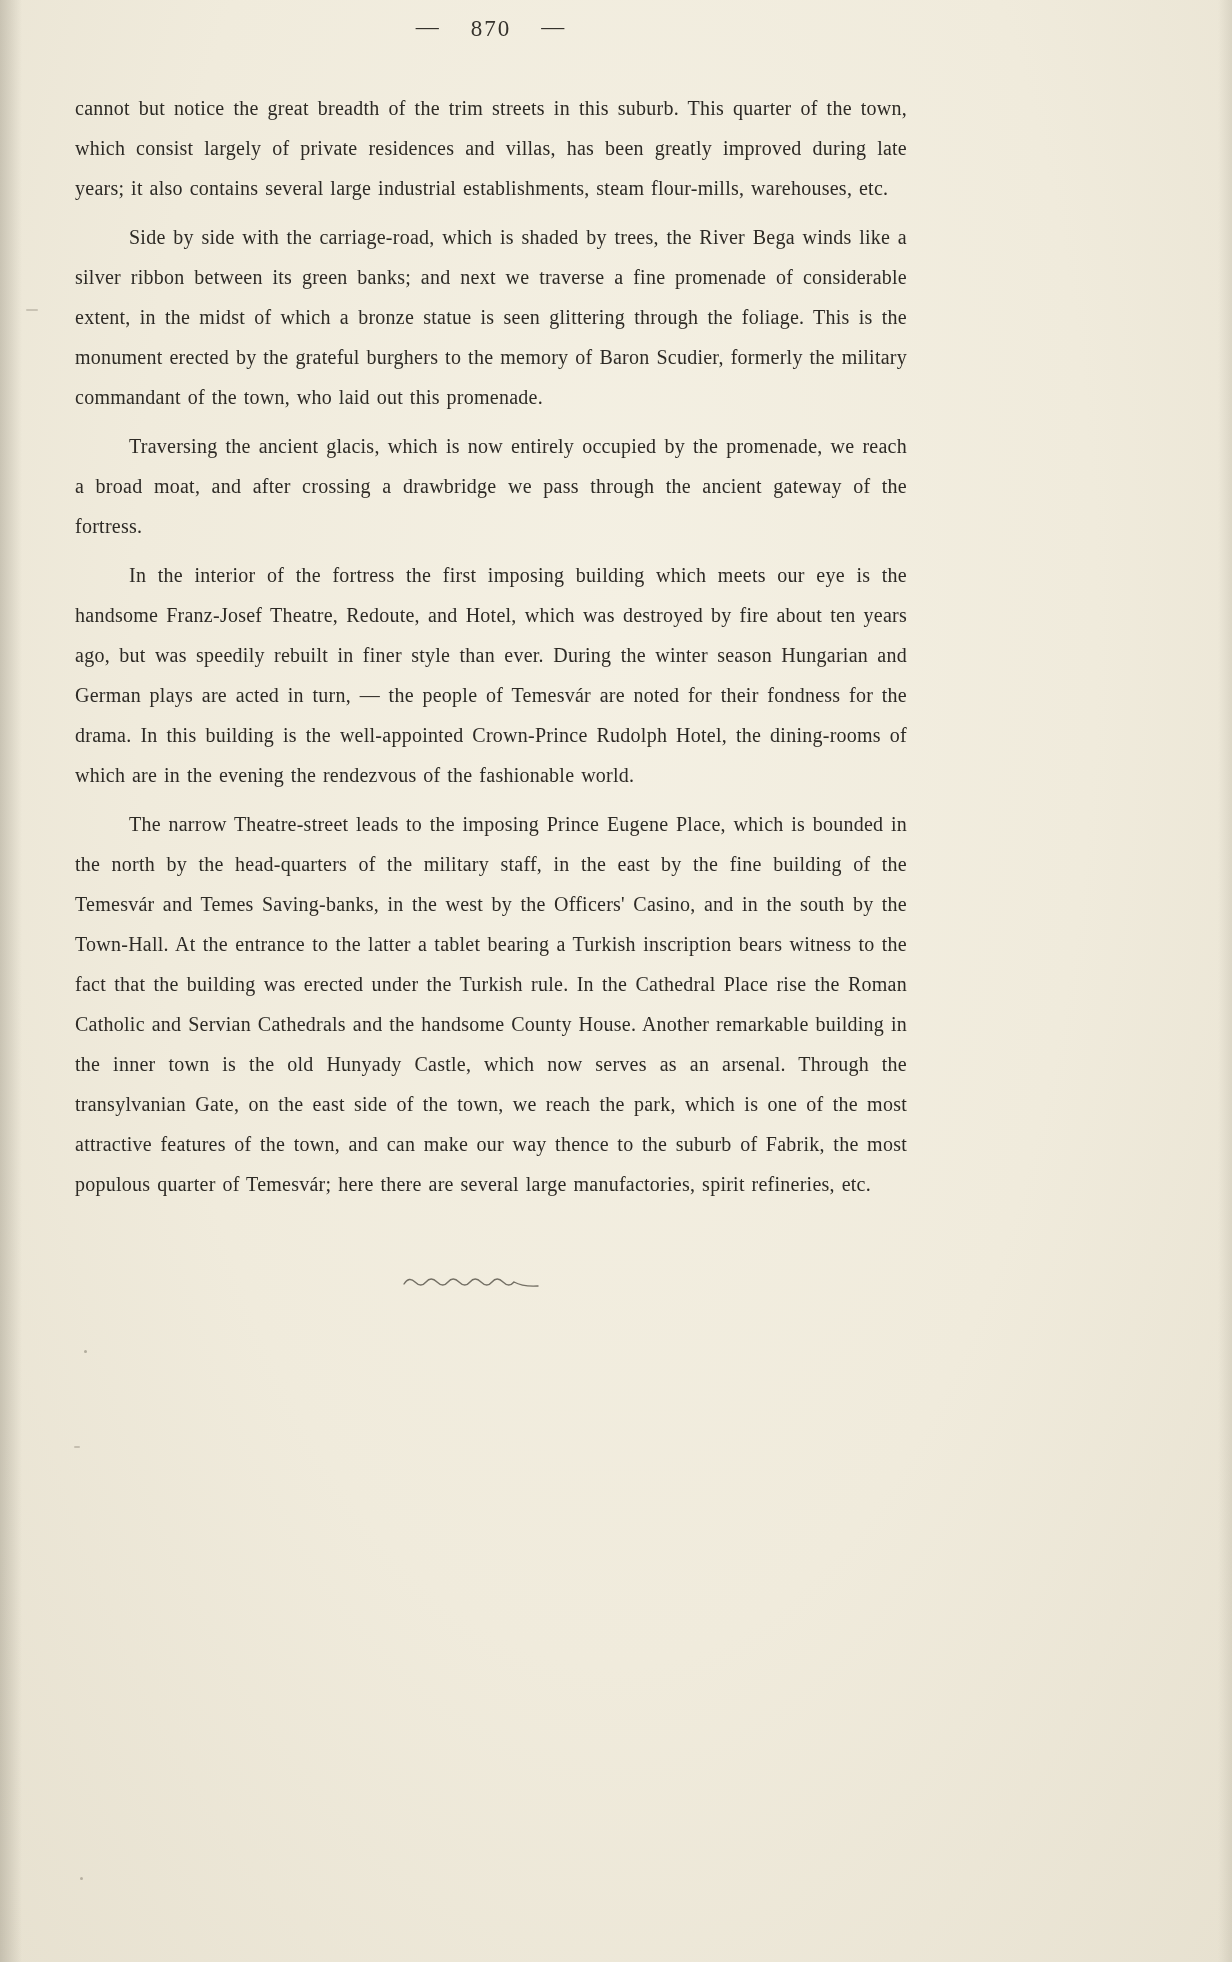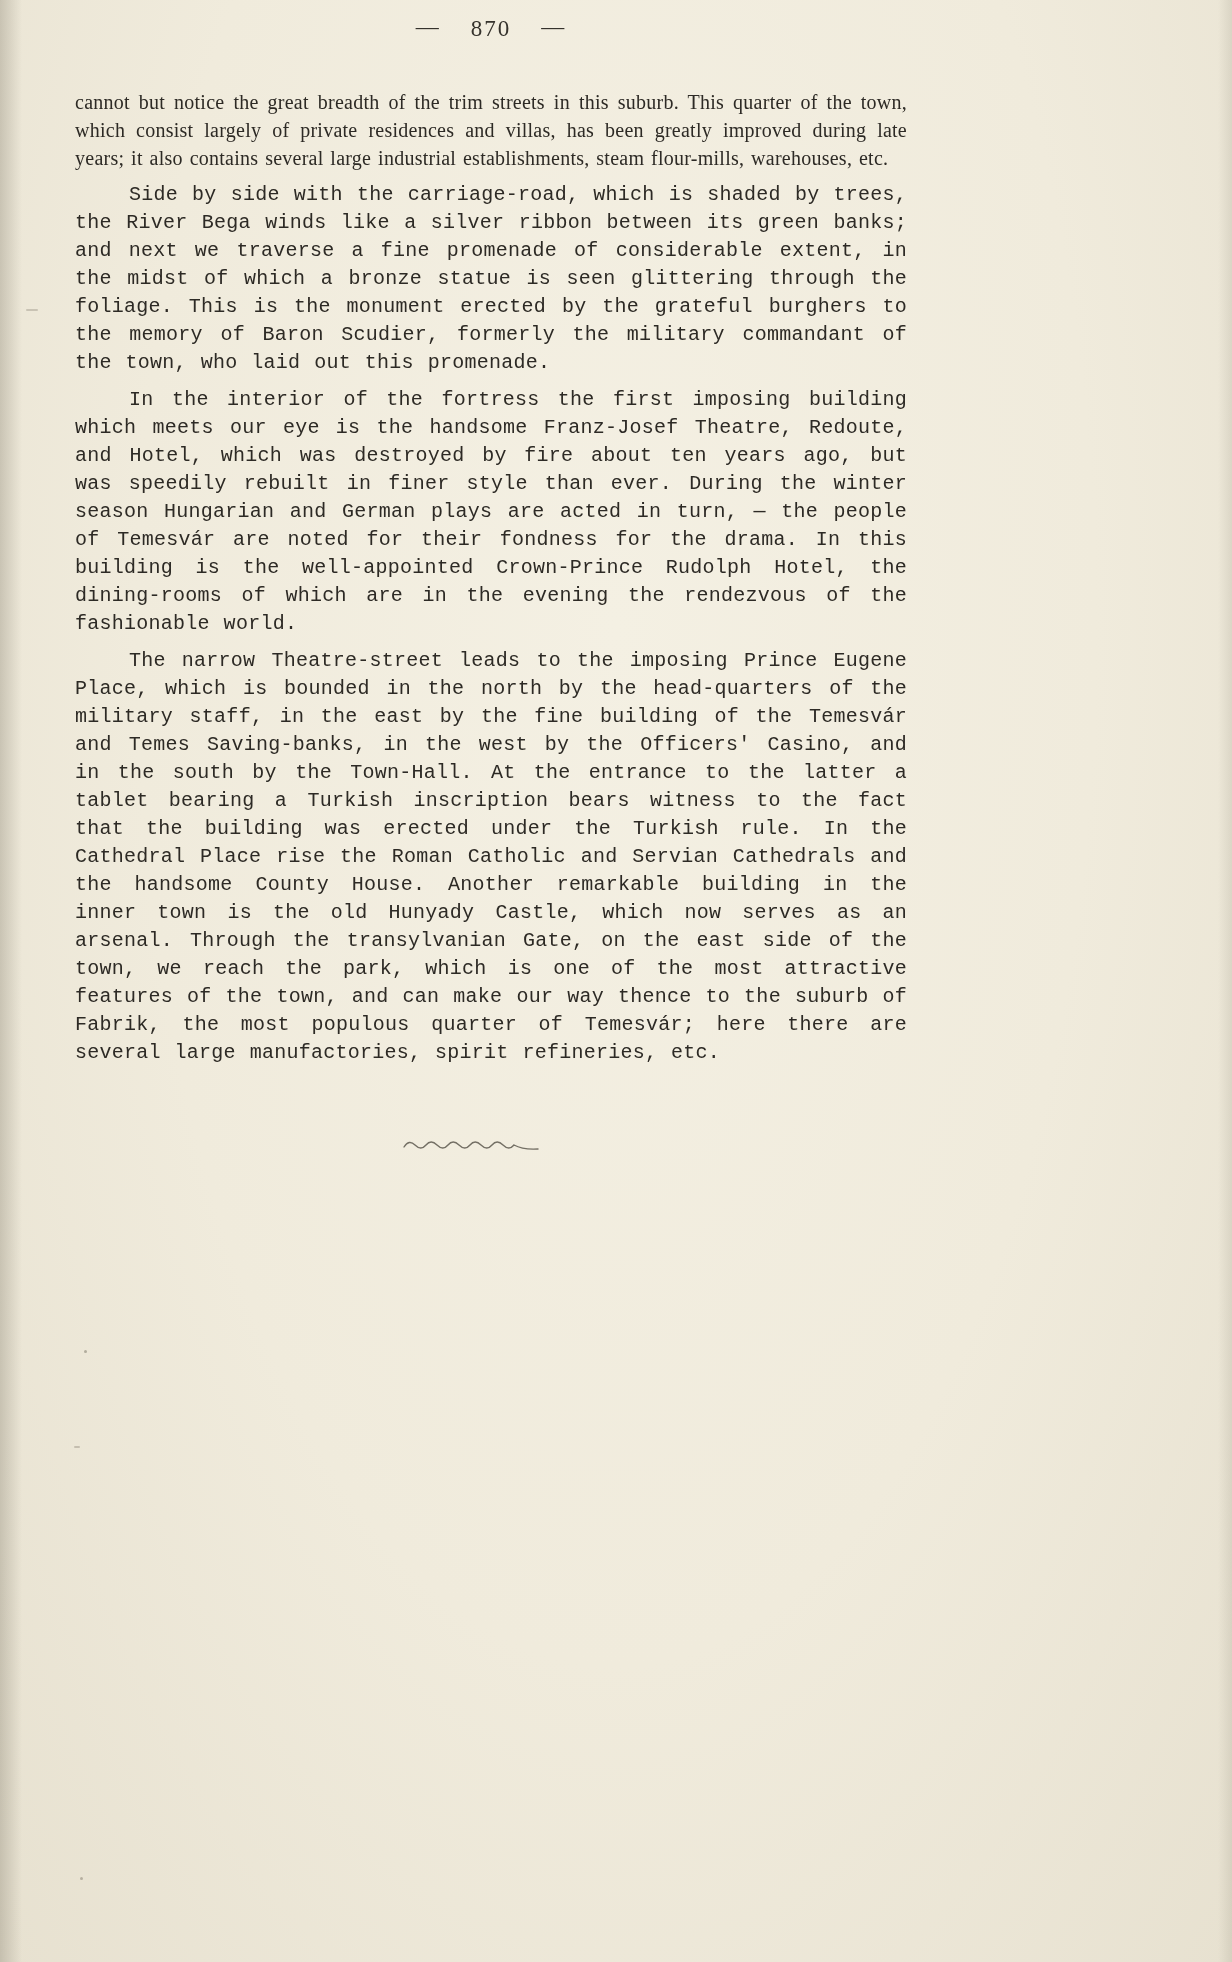--- a/index.html
+++ b/index.html
@@ -48,31 +48,30 @@
   }
   .page-header .dash {
     position: relative;
     top: -2px;
   }
 
   .text-block {
     margin: 46px 75px 0 75px;
     width: 832px;
     font-size: 20px;
-    line-height: 28px;
+    line-height: 40px;
     text-align: justify;
     letter-spacing: 0.25px;
     word-spacing: 1.6px;
   }
   .para {
     margin: 0 0 9px 0;
   }
   .para.indent {
     text-indent: 54px;
-    font-family: Liberation Mono, monospace;
   }
 
   .ornament {
     margin: 68px 75px 0 75px;
     width: 832px;
     text-align: center;
   }
   .ornament svg {
     display: inline-block;
     opacity: 0.75;
@@ -96,20 +95,21 @@
 
   <div class="page-header">
     <span class="dash">—</span>
     <span class="num">870</span>
     <span class="dash">—</span>
   </div>
 
   <div class="text-block">
     <p class="para">cannot but notice the great breadth of the trim streets in this suburb. This quarter of the town, which consist largely of private residences and villas, has been greatly improved during late years; it also contains several large industrial establishments, steam flour-mills, warehouses, etc.</p>
     <p class="para indent">Side by side with the carriage-road, which is shaded by trees, the River Bega winds like a silver ribbon between its green banks; and next we traverse a fine promenade of considerable extent, in the midst of which a bronze statue is seen glittering through the foliage. This is the monument erected by the grateful burghers to the memory of Baron Scudier, formerly the military commandant of the town, who laid out this promenade.</p>
+    <p class="para indent">Traversing the ancient glacis, which is now entirely occupied by the promenade, we reach a broad moat, and after crossing a drawbridge we pass through the ancient gateway of the fortress.</p>
     <p class="para indent">In the interior of the fortress the first imposing building which meets our eye is the handsome Franz-Josef Theatre, Redoute, and Hotel, which was destroyed by fire about ten years ago, but was speedily rebuilt in finer style than ever. During the winter season Hungarian and German plays are acted in turn, — the people of Temesvár are noted for their fondness for the drama. In this building is the well-appointed Crown-Prince Rudolph Hotel, the dining-rooms of which are in the evening the rendezvous of the fashionable world.</p>
     <p class="para indent">The narrow Theatre-street leads to the imposing Prince Eugene Place, which is bounded in the north by the head-quarters of the military staff, in the east by the fine building of the Temesvár and Temes Saving-banks, in the west by the Officers' Casino, and in the south by the Town-Hall. At the entrance to the latter a tablet bearing a Turkish inscription bears witness to the fact that the building was erected under the Turkish rule. In the Cathedral Place rise the Roman Catholic and Servian Cathedrals and the handsome County House. Another remarkable building in the inner town is the old Hunyady Castle, which now serves as an arsenal. Through the transylvanian Gate, on the east side of the town, we reach the park, which is one of the most attractive features of the town, and can make our way thence to the suburb of Fabrik, the most populous quarter of Temesvár; here there are several large manufactories, spirit refineries, etc.</p>
   </div>
 
   <div class="ornament">
     <svg width="180" height="18" viewBox="0 0 180 18" xmlns="http://www.w3.org/2000/svg">
       <path d="M3 12 q5 -8 11 -2 t11 0 t11 0 t11 0 t11 0 t11 0 t11 0 t11 0 t11 0 t11 0 q9 5 24 4" fill="none" stroke="#4a463c" stroke-width="1.4" stroke-linecap="round"></path>
     </svg>
   </div>
 

